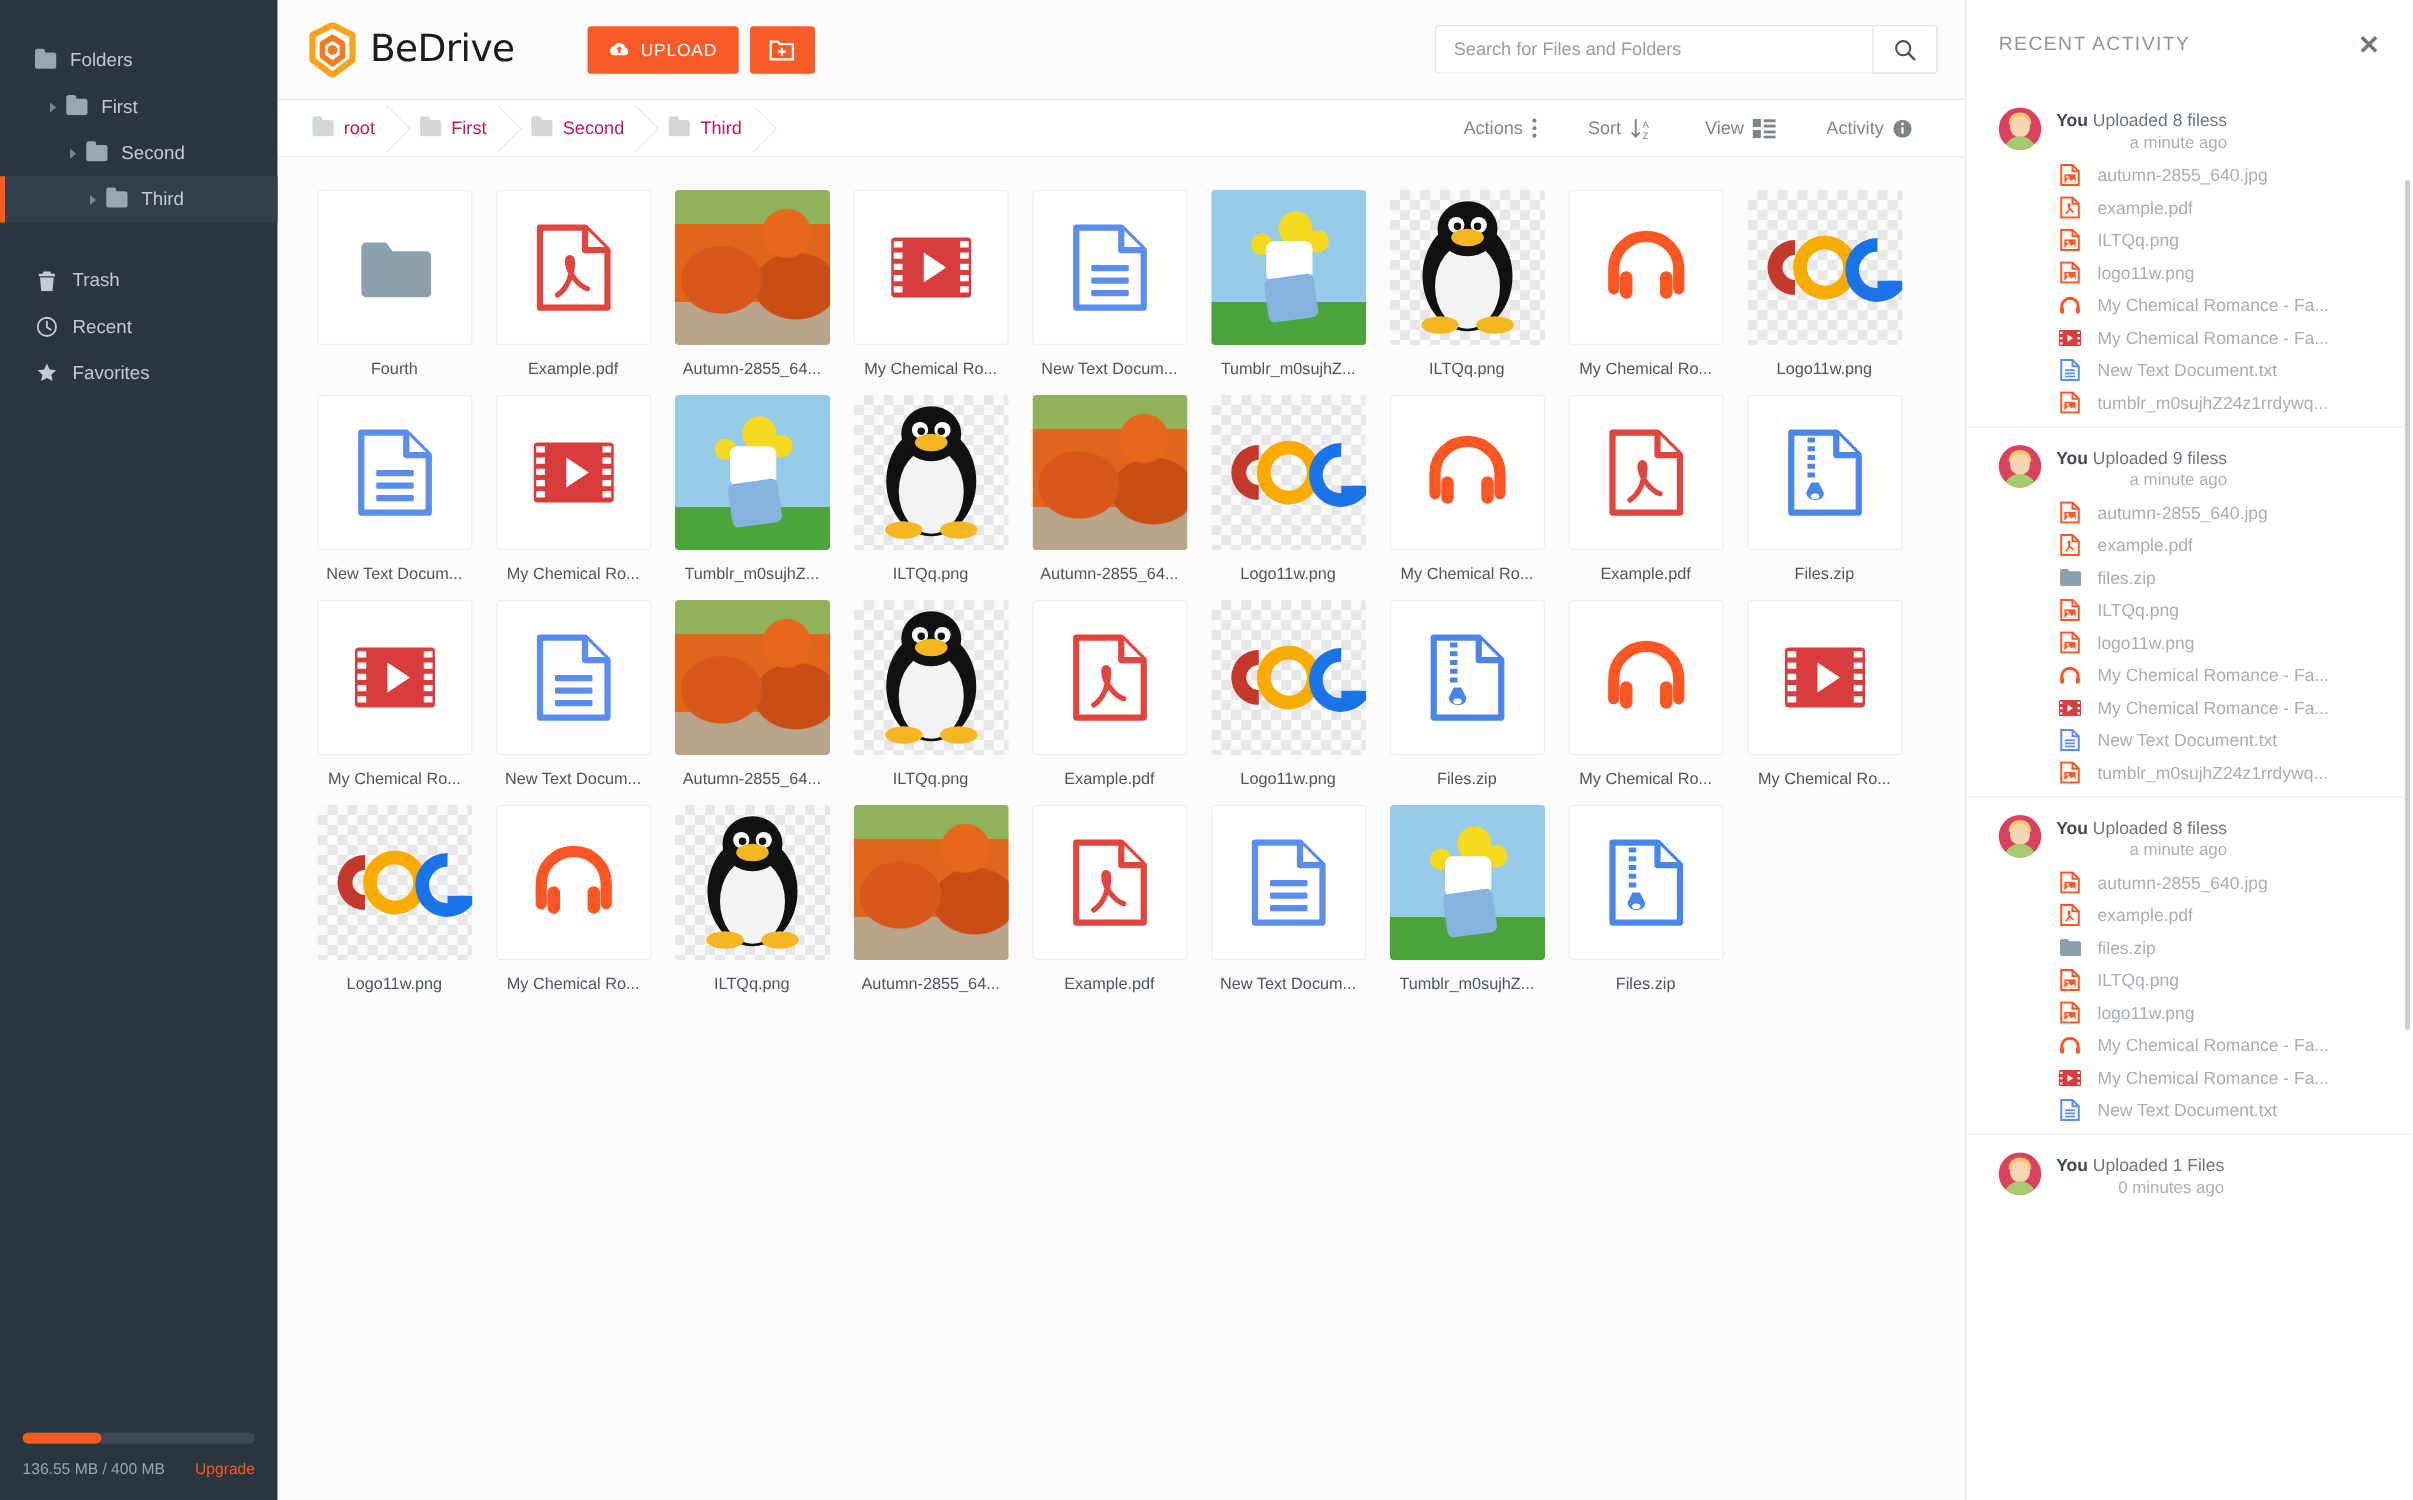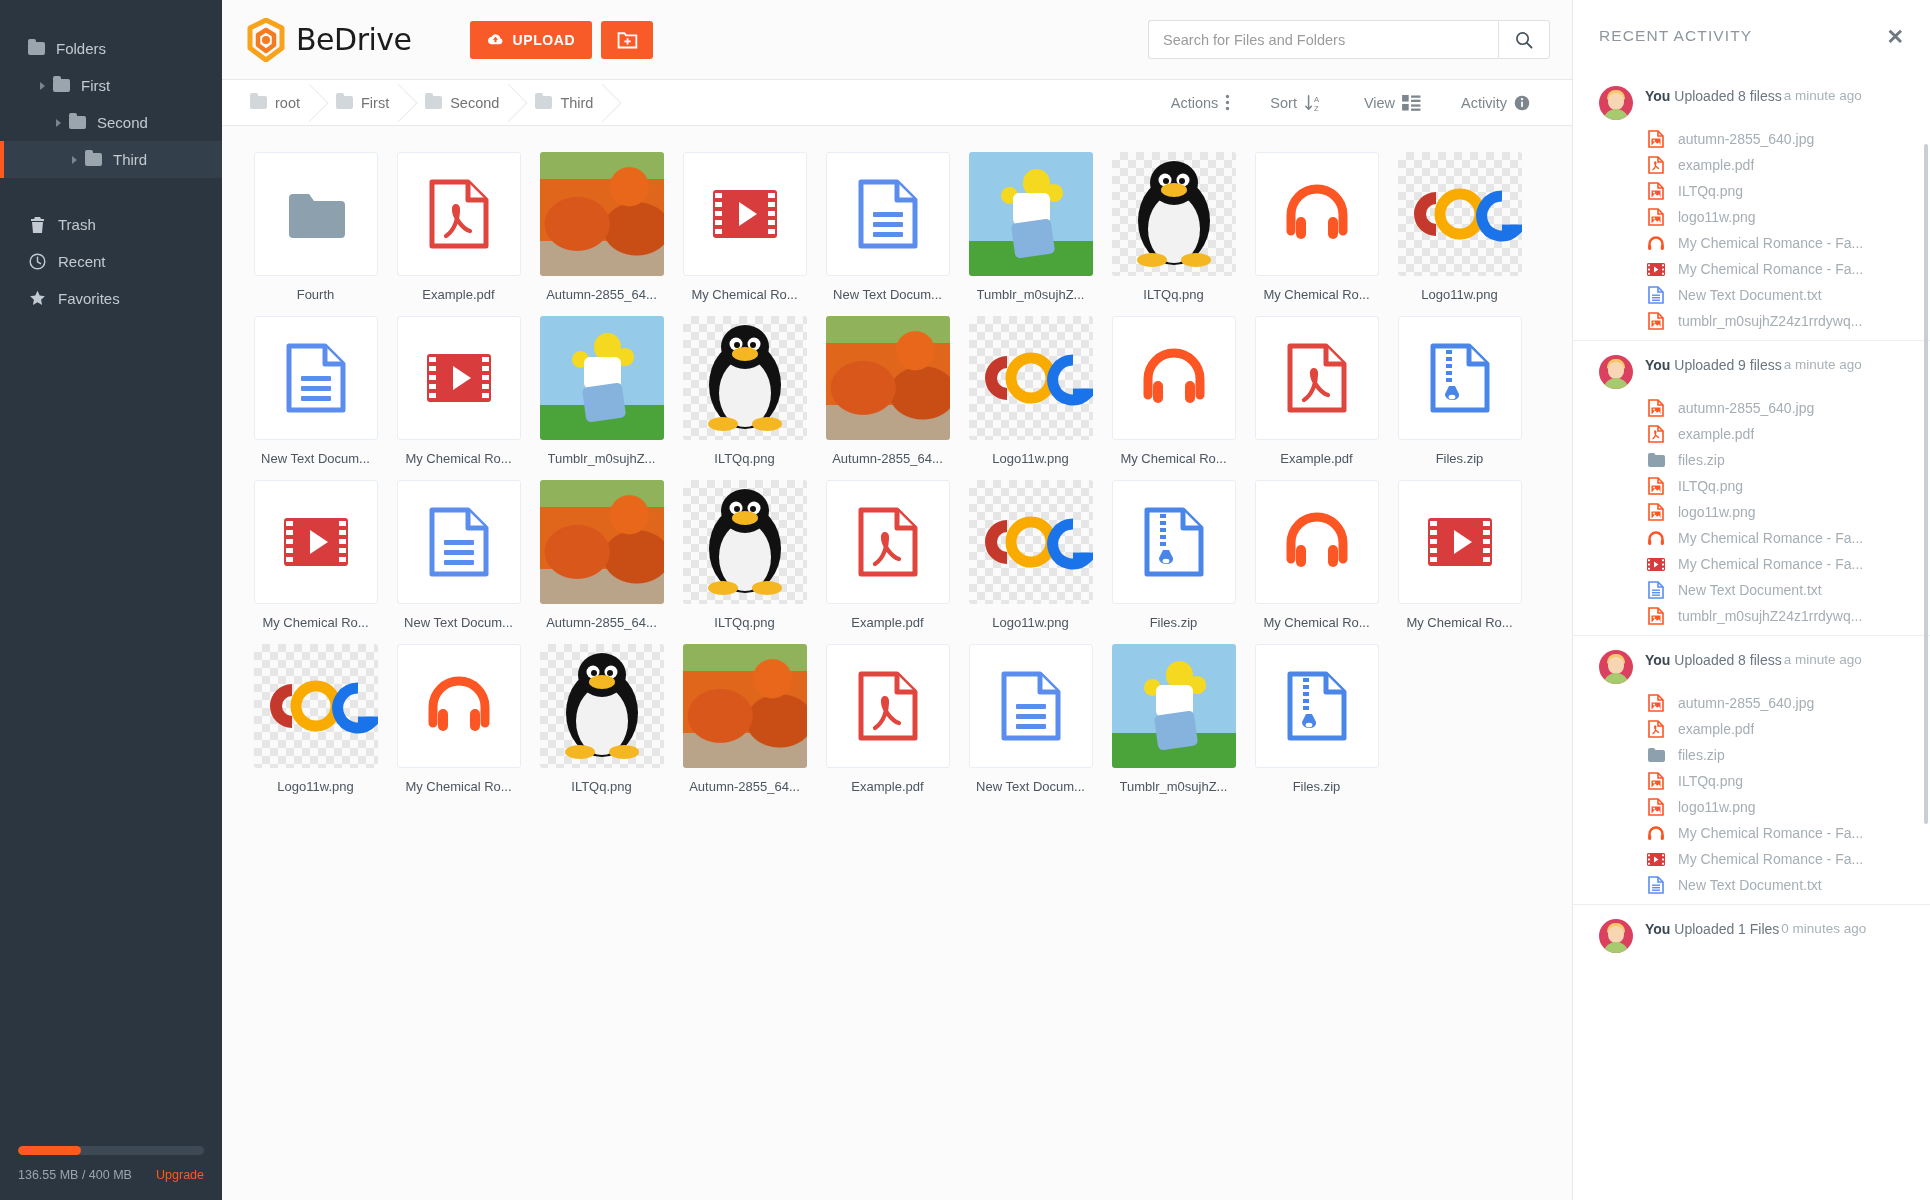--- a/index.html
+++ b/index.html
@@ -64,21 +64,21 @@
   .topbar {
     height:80px; background:#fbfbfb; border-bottom:1px solid #e8e8e8;
     display:flex; align-items:center; padding:0 0 0 24px; gap:0;
   }
   .logo-wrap{ display:flex; align-items:center; gap:10px; }
   .logo-mark { width:40px;height:44px; position:relative;}
   .brand { font-size:30px; font-weight:normal; color:#1c1c1c; letter-spacing:-.5px; font-family:"DejaVu Sans", sans-serif;}
   .btns { display:flex; gap:9px; margin-left:58px;}
   .btn-upload {
     background:#f95b28; color:#fff; border:none; border-radius:3px;
-    height:38px; padding:0 17px; font-size:14px; letter-spacing:.6px; font-weight:700;
+    height:38px; padding:0 17px; font-size:14px; letter-spacing:.6px; font-weight:400;
     display:flex; align-items:center; gap:9px; cursor:pointer; font-family:"Liberation Sans",sans-serif;
   }
   .btn-newfolder {
     background:#f95b28; border:none; border-radius:3px; height:38px; width:52px;
     display:flex; align-items:center; justify-content:center; cursor:pointer;
   }
   .search-wrap { margin-left:auto; margin-right:22px; display:flex;padding-left:41px; }
   .search-input {
     width:350px; height:39px; border:1px solid #e0e0e0; border-right:none;
     border-radius:3px 0 0 3px; padding:0 14px; font-size:14.5px; color:#555;
@@ -89,21 +89,21 @@
     width:52px;height:39px;border:1px solid #e0e0e0;border-radius:0 3px 3px 0;
     background:#fff;display:flex;align-items:center;justify-content:center;cursor:pointer;
   }
 
   .crumbbar {
     height:46px; background:#fff; border-bottom:1px solid #e8e8e8;
     display:flex; align-items:center; padding-left:14px;
   }
   .crumb {
     display:flex; align-items:center; gap:8px; height:46px;
-    padding:0 22px 0 14px; color:#737373; font-size:14.5px; cursor:pointer;
+    padding:0 22px 0 14px; color:#be185d; font-size:14.5px; cursor:pointer;
     position:relative;
   }
   .crumb:after{
     content:""; position:absolute; right:-1px; top:50%; width:26px;height:26px;
     transform:translateY(-50%) rotate(45deg); border-top:1px solid #eaeaea; border-right:1px solid #eaeaea;
     background:transparent;
   }
   .crumb:last-child:after{display:none;}
   .crumb .ico-folder { background:#d2d7db; }
   .crumb .ico-folder:before{ background:#d2d7db; }
@@ -150,21 +150,21 @@
   .act-close { color:#6f7880; font-size:21px; cursor:pointer; line-height:1; font-weight:bold;}
   .act-body { flex:1; overflow:hidden; padding:0 0 0 0; position:relative;}
   .act-scroll { position:absolute; right:2px; top:72px; width:4px; height:680px; background:#c9ced3; border-radius:2px;}
   .act-group { padding:14px 18px 10px 26px; }
   .act-group + .act-group { border-top:1px solid #eceef0; }
   .act-user { display:flex; align-items:flex-start; gap:12px;}
   .act-avatar { width:34px;height:34px;border-radius:50%;background:#d9415f;position:relative;overflow:hidden;flex:0 0 auto;}
   .act-avatar .hair{position:absolute;left:8px;top:4px;width:18px;height:10px;background:#f5c96b;border-radius:9px 9px 2px 2px;}
   .act-avatar .face{position:absolute;left:9px;top:7px;width:16px;height:17px;background:#f7d6b4;border-radius:8px;}
   .act-avatar .body{position:absolute;left:4px;top:23px;width:26px;height:14px;background:#a8ca6e;border-radius:13px 13px 0 0;}
-  .act-text { display:flex; flex-direction:row; gap:2px; padding-top:2px;text-align:right;}
+  .act-text { display:flex; flex-direction:column; gap:2px; padding-top:2px;text-align:right;}
   .act-line { font-size:14px; color:#6b7681;}
   .act-line b { color:#3d4a56; font-weight:bold;}
   .act-time { font-size:13.5px; color:#a9b1b8;}
   .act-files { margin:10px 0 0 48px; display:flex; flex-direction:column; gap:8px;}
   .act-file { display:flex; align-items:center; gap:13px; cursor:pointer;}
   .act-fname { font-size:14px; color:#a6aeb5; white-space:nowrap; overflow:hidden;}
   .mini { width:18px; height:18px; flex:0 0 auto; display:flex; align-items:center; justify-content:center;}
 </style>
 </head>
 <body>

